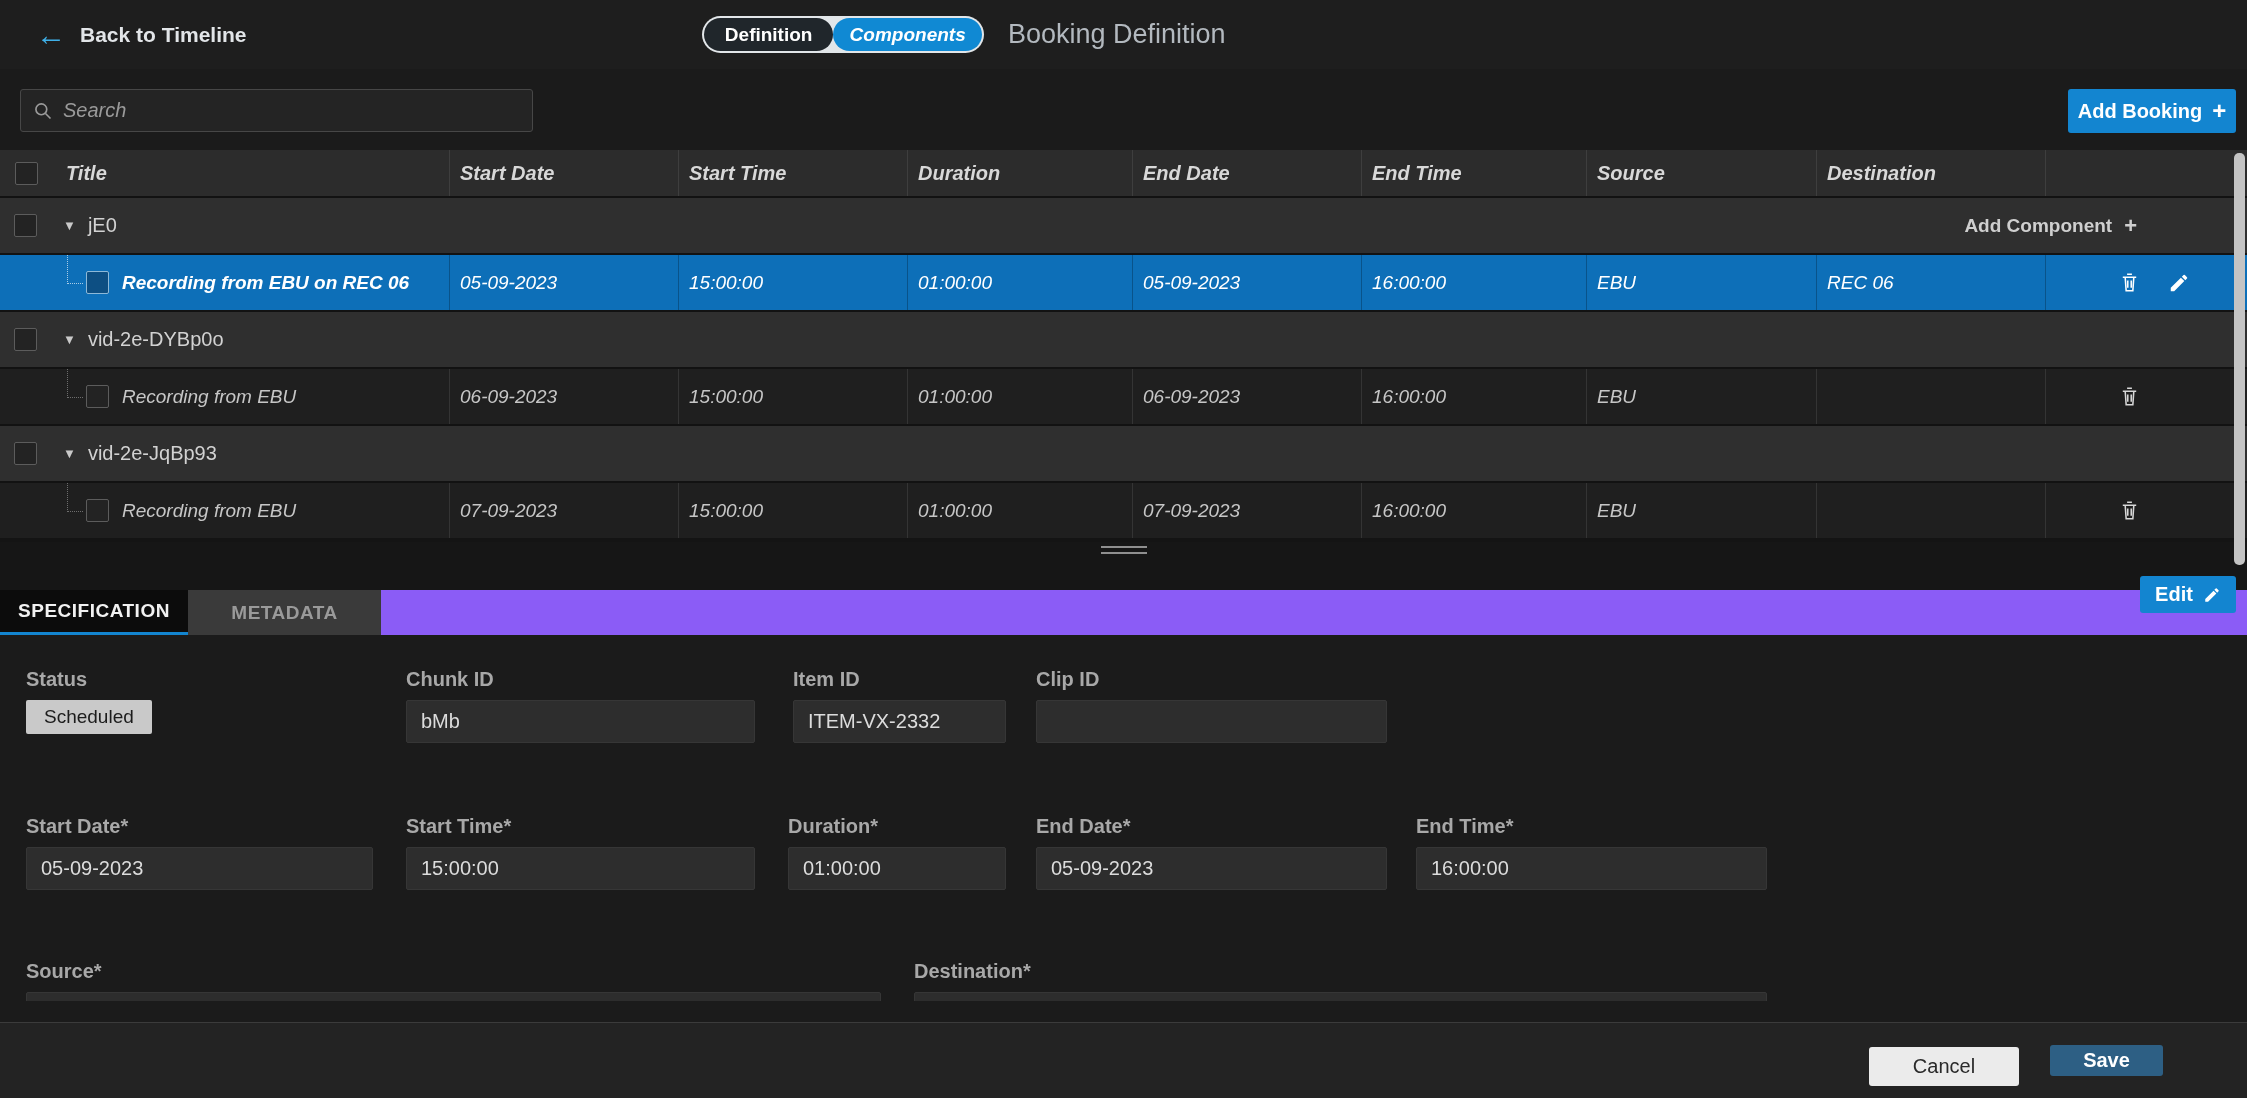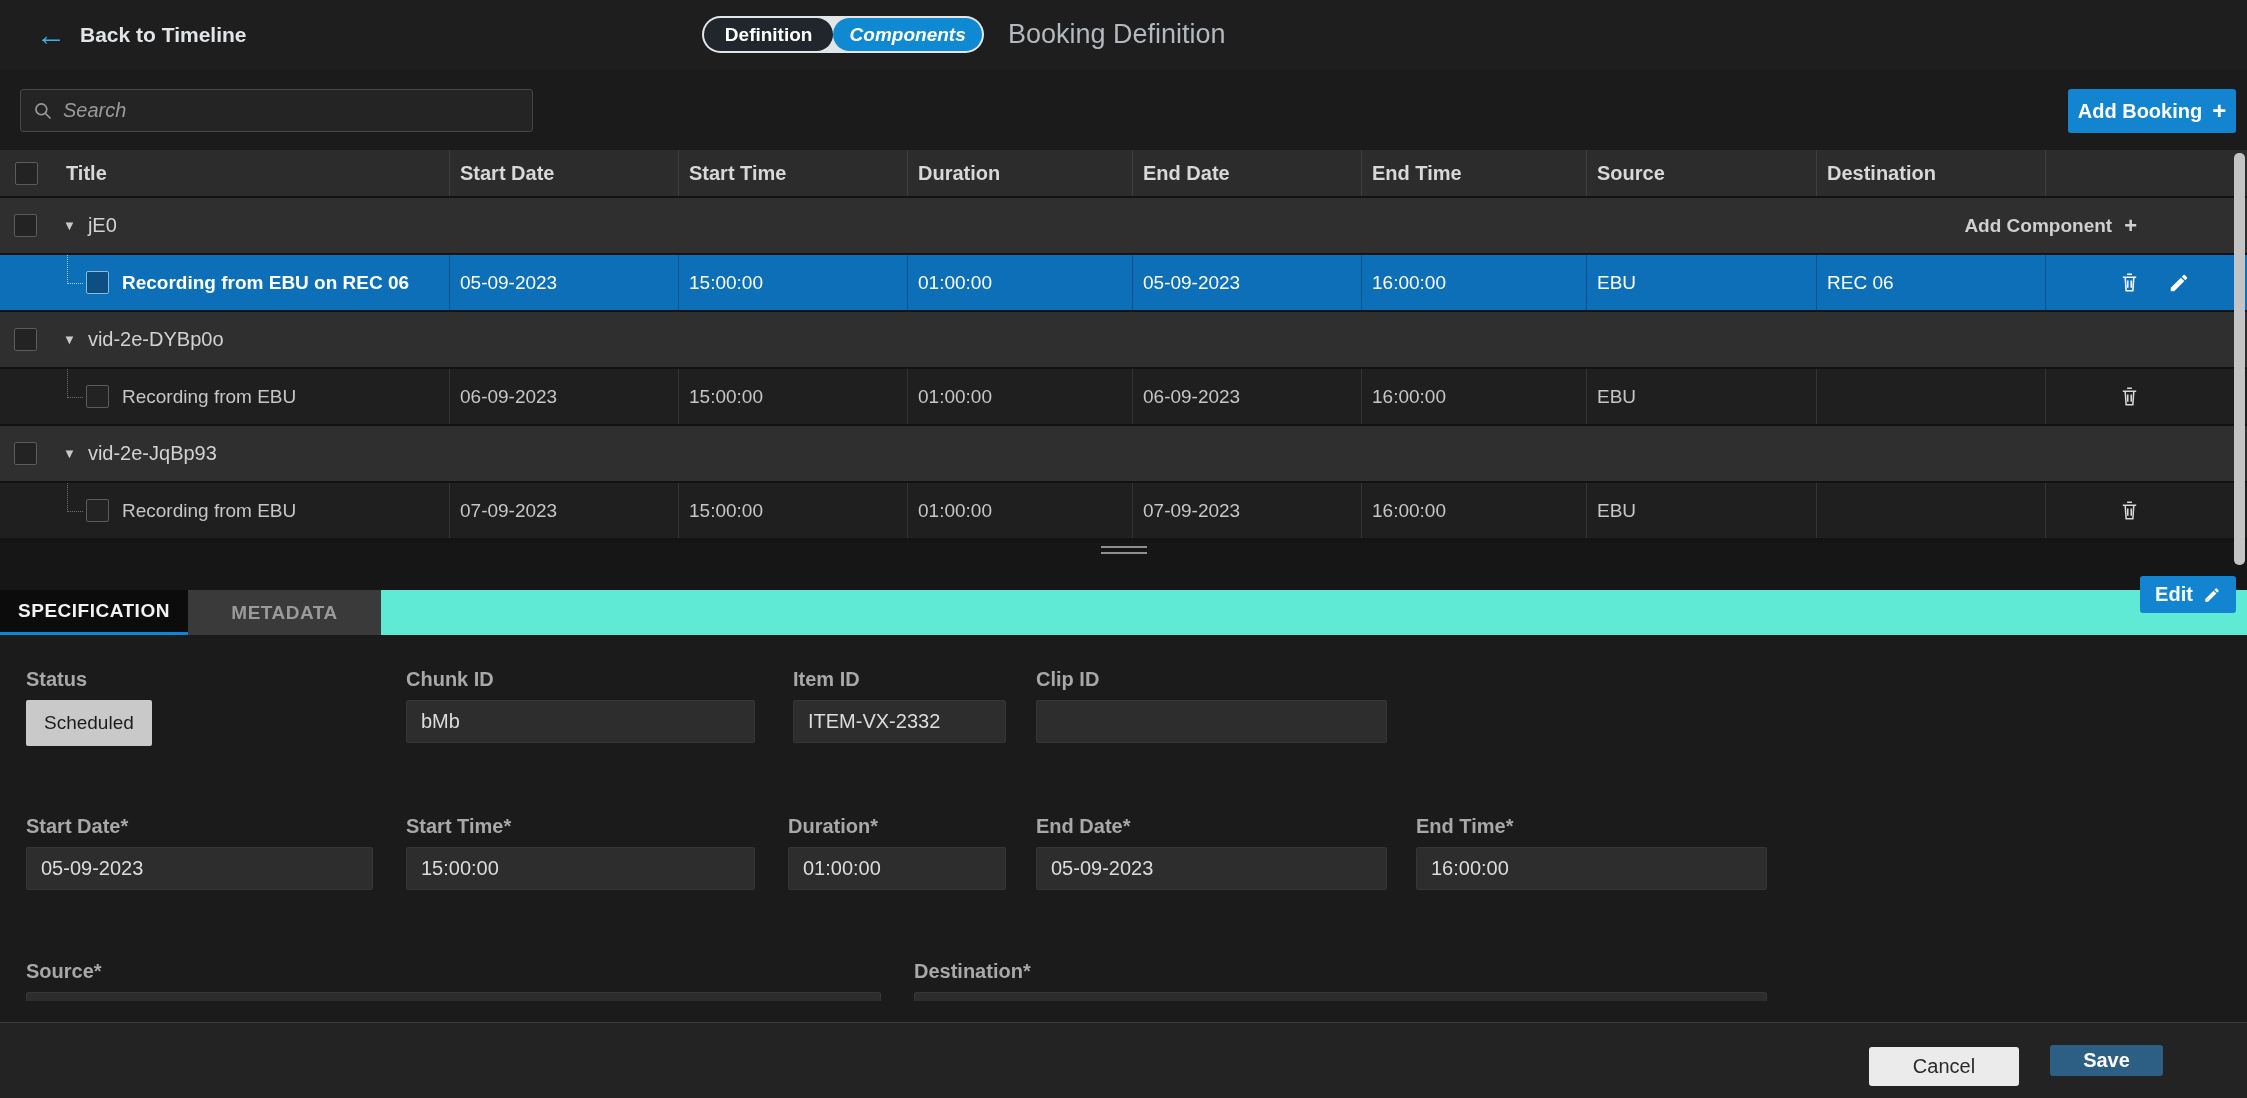--- a/index.html
+++ b/index.html
@@ -31,21 +31,21 @@
                   font-size:20px; font-style:italic; font-family:inherit; }
   .search input::placeholder { color:#9a9a9a; }
   .btn-blue { background:#1385d0; color:#fff; font-weight:bold; font-size:20px; border:none; border-radius:3px;
               display:flex; align-items:center; justify-content:center; gap:10px; cursor:pointer; font-family:inherit; }
   .add-booking { position:absolute; right:11px; top:20px; width:168px; height:44px; }
   .plus { font-size:24px; font-weight:bold; line-height:1; }
 
   
   .table { position:absolute; left:0; top:150px; width:100%; }
   .trow { display:grid; grid-template-columns:52px 397px 229px 229px 225px 229px 225px 230px 229px 1fr;
-          align-items:stretch; }
+          align-items:stretch;font-style:italic; }
   .cell { display:flex; align-items:center; padding-left:10px; font-size:19px; color:#c6c6c6; overflow:hidden; white-space:nowrap; }
   .thead { height:46px; background:#2c2c2c; }
   .thead .cell { font-weight:bold; color:#d8d8d8; font-size:20px; border-left:1px solid #3e3e3e; cursor:pointer; }
   .thead .cell.c1, .thead .cell.c2 { border-left:none; cursor:default; }
   .thead .cell.c1 { justify-content:center; padding-left:0; }
   .thead .cell.c2 { padding-left:14px; }
 
   .row { height:57px; border-top:2px solid #121212; }
   .row-group { background:#2f2f2f; display:flex; align-items:center; padding-left:14px; position:relative; cursor:pointer; }
   .caret { color:#c9c9c9; font-size:13px; margin-left:26px; cursor:pointer; }
@@ -78,36 +78,36 @@
   .icon-slot { width:24px; height:24px; }
 
   
   .gap { position:absolute; left:0; top:542px; width:100%; height:48px; background:#161616; }
   .resize-handle { position:absolute; left:1101px; top:4px; width:46px; cursor:row-resize; }
   .rh-line { height:2px; background:#8f8f8f; margin-bottom:4px; }
   .scrollbar { position:absolute; left:2234px; top:153px; width:11px; height:412px;
                background:#c4c4c4; border-radius:5px; cursor:grab; }
 
   
-  .tabstrip { position:absolute; left:0; top:590px; width:100%; height:45px; background:#5eead4; display:flex; }
+  .tabstrip { position:absolute; left:0; top:590px; width:100%; height:45px; background:#8b5cf6; display:flex; }
   .tab { height:100%; display:flex; align-items:center; justify-content:center; font-weight:bold;
          font-size:19px; letter-spacing:0.5px; cursor:pointer; }
   .tab-spec { width:188px; background:#0c0c0c; color:#f2f2f2; border-bottom:3px solid #1385d0; }
   .tab-meta { width:193px; background:#3a3a3a; color:#9a9a9a; }
   .edit-btn { position:absolute; right:11px; top:576px; width:96px; height:37px; }
 
   
   .formpanel { position:absolute; left:0; top:635px; width:100%; height:387px; background:#1b1b1b; }
   .formclip { position:absolute; left:0; top:0; width:100%; height:366px; overflow:hidden; }
   .field { position:absolute; }
   .flabel { font-size:20px; font-weight:bold; color:#a8a8a8; margin-bottom:9px; }
   .finput { display:block; height:43px; background:#2d2d2d; border:1px solid #363636; border-radius:2px;
             color:#dcdcdc; font-size:20px; padding:0 14px; font-family:inherit; width:100%; outline:none; }
   .badge { display:inline-block; background:#c9c9c9; color:#1c1c1c; font-size:19px;
-           padding:12px 18px; border-radius:2px; cursor:default; }
+           padding:6px 18px; border-radius:2px; cursor:default; }
 
   
   .actionbar { position:absolute; left:0; top:1022px; width:100%; height:76px; background:#232323;
                border-top:1px solid #3b3b3b; display:flex; align-items:center; justify-content:flex-end;
                gap:31px; padding-right:84px; }
   .btn-cancel { width:150px; height:39px; background:#ebebeb; color:#2a2a2a; font-size:20px;
                 border:none; border-radius:3px; font-family:inherit; cursor:pointer;margin-top:12px; }
   .btn-save { width:113px; height:31px; background:#2d5f84; color:#ffffff; font-size:20px; font-weight:bold;
               border:none; border-radius:3px; font-family:inherit; cursor:pointer; }
 </style>

